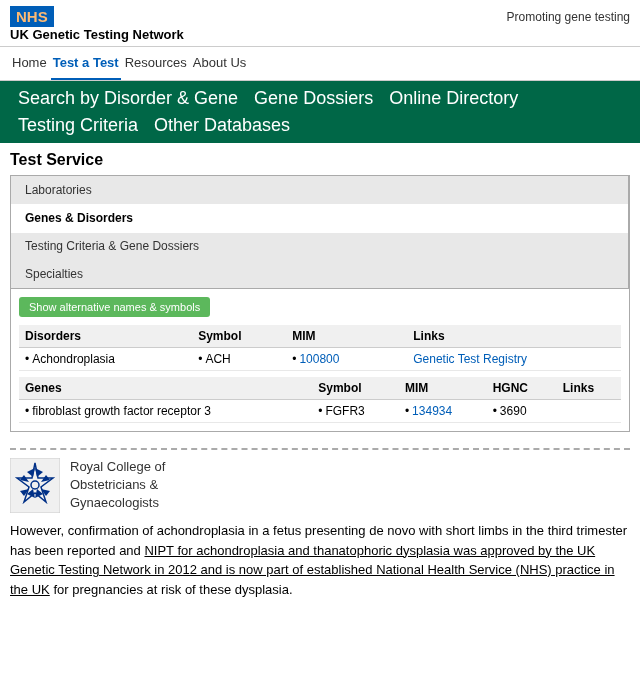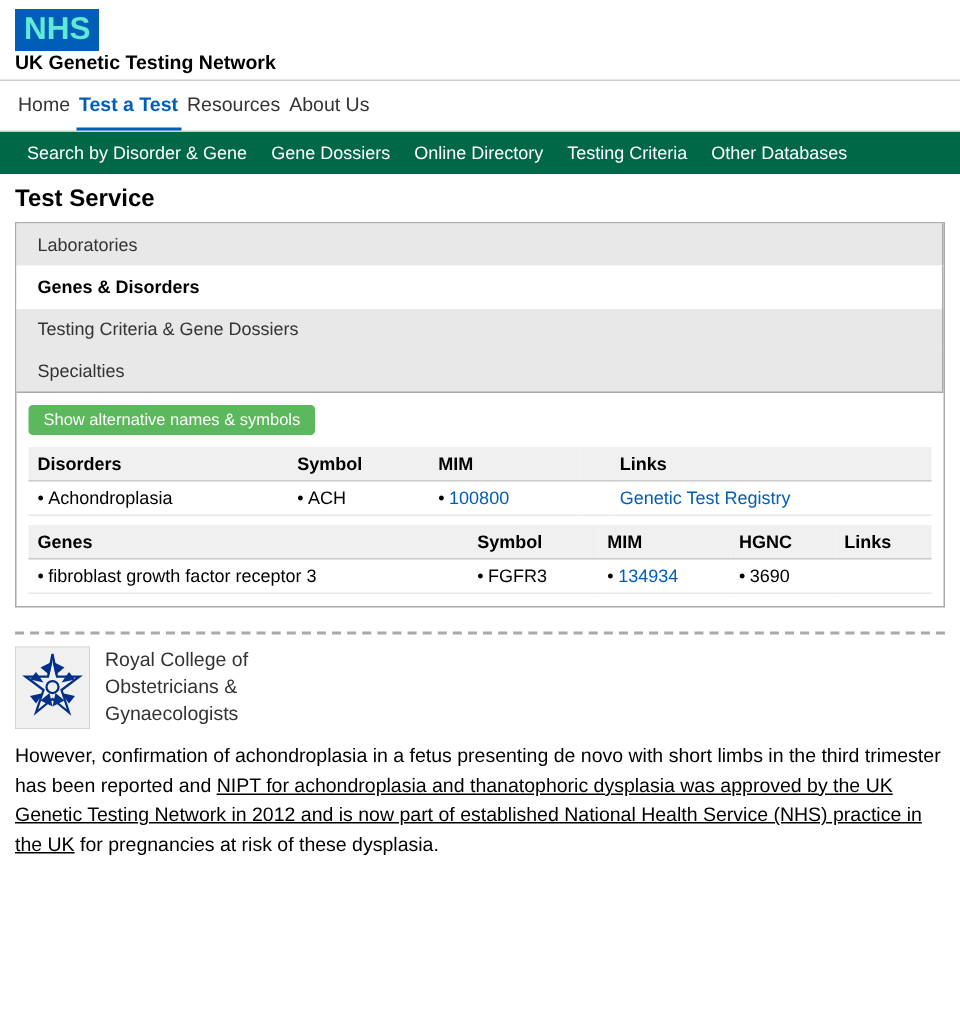--- a/index.html
+++ b/index.html
@@ -1,32 +1,32 @@
 <!DOCTYPE html>
 <html><head>
   <meta charset="utf-8">
   <style>
     * { margin: 0; padding: 0; box-sizing: border-box; }
     body { font-family: Arial, sans-serif; font-size: 13px; background: #fff; width: 640px; }
 
     
     .header { display: flex; align-items: flex-start; justify-content: space-between; padding: 6px 10px 4px 10px; background: #fff; }
     .nhs-logo { display: flex; flex-direction: column; }
-    .nhs-badge { background: #005eb8; color: #5eead4; font-weight: bold; font-size: 21px; padding: 2px 6px; display: inline-block; width: fit-content; }
+    .nhs-badge { background: #005eb8; color: #fdba74; font-weight: bold; font-size: 15px; padding: 2px 6px; display: inline-block; width: fit-content; }
     .nhs-subtitle { font-size: 13px; font-weight: bold; color: #000; }
     .header-tagline { font-size: 12px; color: #333; align-self: flex-start; padding-top: 4px; }
 
     
     .nav-bar { background: #fff; border-top: 1px solid #ccc; border-bottom: 1px solid #ccc; padding: 0 10px; display: flex; gap: 2px; }
     .nav-item { padding: 8px 2px; font-size: 13px; color: #333; cursor: pointer; text-decoration: none; }
     .nav-item.active { color: #005eb8; font-weight: bold; border-bottom: 2px solid #005eb8; }
 
     
     .sub-nav { background: #006747; padding: 4px 10px; display: flex; gap: 0; flex-wrap: wrap; }
-    .sub-nav-item { color: #fff; font-size: 12px; padding: 3px 8px; cursor: pointer; text-decoration: none; }
+    .sub-nav-item { color: #fff; font-size: 18px; padding: 3px 8px; cursor: pointer; text-decoration: none; }
 
     
     .main { padding: 8px 10px; }
     .section-title { font-size: 16px; font-weight: bold; color: #000; margin-bottom: 6px; }
 
     
     .test-box { border: 1px solid #aaa; padding: 0; }
 
     
     .tabs { display: flex; background: #e8e8e8; border-bottom: 1px solid #aaa; flex-direction: column; }
@@ -58,20 +58,21 @@
     .highlighted { text-decoration: underline; color: #000; }
   </style>
 </head>
 <body>
 
 <div class="header">
   <div class="nhs-logo">
     <span class="nhs-badge">NHS</span>
     <span class="nhs-subtitle">UK Genetic Testing Network</span>
   </div>
+  <div class="header-tagline">Promoting gene testing</div>
 </div>
 
 <nav class="nav-bar">
   <a class="nav-item">Home</a>
   <a class="nav-item active">Test a Test</a>
   <a class="nav-item">Resources</a>
   <a class="nav-item">About Us</a>
 </nav>
 
 <div class="sub-nav">

